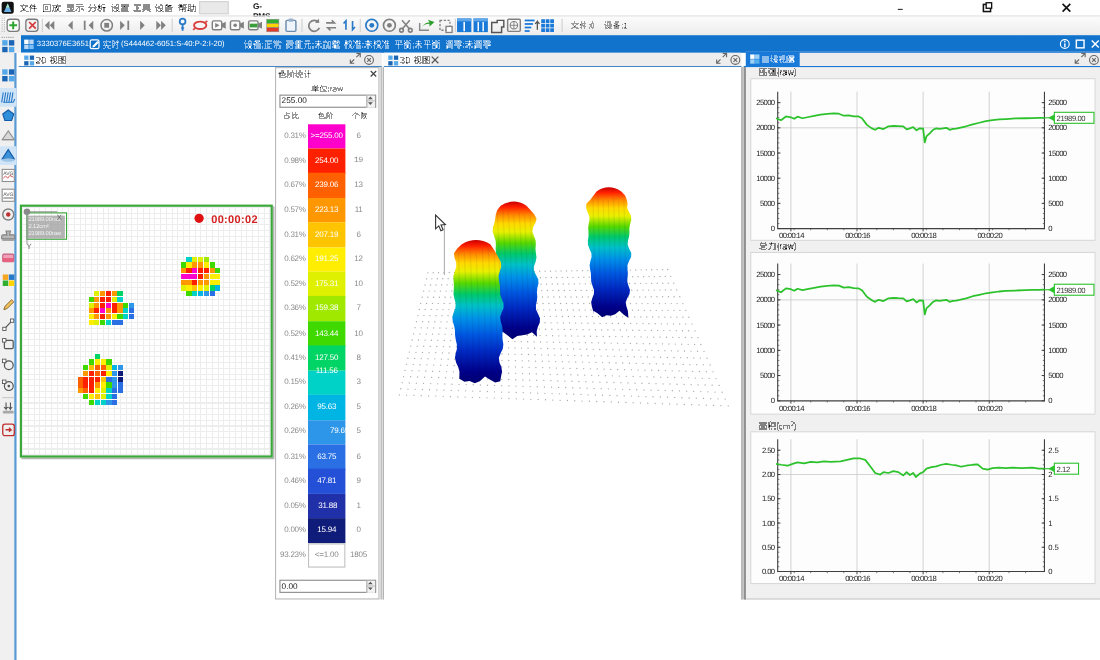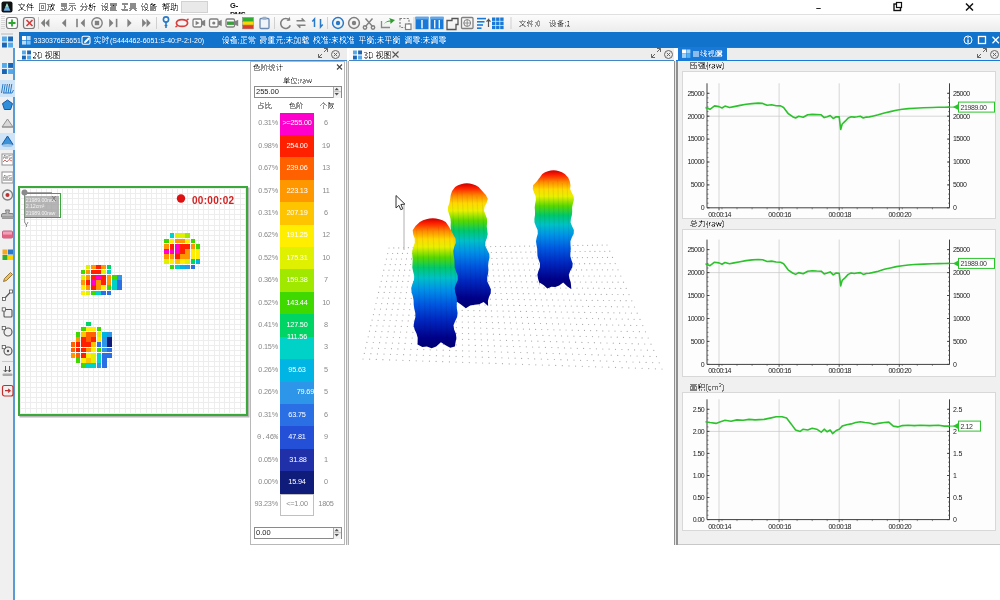--- a/index.html
+++ b/index.html
@@ -224,28 +224,28 @@
 <div style="position:absolute;left:280px;top:336.7px;width:34px;height:22.7px;background:#00D2C8;"></div>
 <div style="position:absolute;left:252px;top:343.4px;width:26px;height:9px;font-size:7.3px;letter-spacing:-0.2px;color:#8a8a8a;text-align:right;">0.15%</div>
 <div style="position:absolute;left:280px;top:333px;width:34px;height:9px;font-size:7.3px;letter-spacing:-0.2px;color:#fff;text-align:center;">111.56</div>
 <div style="position:absolute;left:316px;top:343.4px;width:20px;height:9px;font-size:7.3px;letter-spacing:-0.2px;color:#8a8a8a;text-align:center;">3</div>
 <div style="position:absolute;left:280px;top:359.1px;width:34px;height:22.7px;background:#00B4E4;"></div>
 <div style="position:absolute;left:252px;top:365.8px;width:26px;height:9px;font-size:7.3px;letter-spacing:-0.2px;color:#8a8a8a;text-align:right;">0.26%</div>
 <div style="position:absolute;left:280px;top:365.8px;width:34px;height:9px;font-size:7.3px;letter-spacing:-0.2px;color:#fff;text-align:center;">95.63</div>
 <div style="position:absolute;left:316px;top:365.8px;width:20px;height:9px;font-size:7.3px;letter-spacing:-0.2px;color:#8a8a8a;text-align:center;">5</div>
 <div style="position:absolute;left:280px;top:381.5px;width:34px;height:22.7px;background:#2E96E8;"></div>
 <div style="position:absolute;left:252px;top:388.2px;width:26px;height:9px;font-size:7.3px;letter-spacing:-0.2px;color:#8a8a8a;text-align:right;">0.26%</div>
-<div style="position:absolute;left:280px;top:388.2px;width:34px;height:9px;font-size:7.3px;letter-spacing:-0.2px;color:#fff;text-align:right;">79.69</div>
+<div style="position:absolute;left:280px;top:388.2px;width:34px;height:9px;font-size:7.3px;letter-spacing:-0.2px;color:#fff;text-align:left;padding-left:20px;">79.69</div>
 <div style="position:absolute;left:316px;top:388.2px;width:20px;height:9px;font-size:7.3px;letter-spacing:-0.2px;color:#8a8a8a;text-align:center;">5</div>
 <div style="position:absolute;left:280px;top:404.0px;width:34px;height:22.7px;background:#2A70E4;"></div>
 <div style="position:absolute;left:252px;top:410.7px;width:26px;height:9px;font-size:7.3px;letter-spacing:-0.2px;color:#8a8a8a;text-align:right;">0.31%</div>
 <div style="position:absolute;left:280px;top:410.7px;width:34px;height:9px;font-size:7.3px;letter-spacing:-0.2px;color:#fff;text-align:center;">63.75</div>
 <div style="position:absolute;left:316px;top:410.7px;width:20px;height:9px;font-size:7.3px;letter-spacing:-0.2px;color:#8a8a8a;text-align:center;">6</div>
 <div style="position:absolute;left:280px;top:426.4px;width:34px;height:22.7px;background:#2450D8;"></div>
-<div style="position:absolute;left:252px;top:433.1px;width:26px;height:9px;font-size:7.3px;letter-spacing:-0.2px;color:#8a8a8a;text-align:right;font-family:Liberation Mono, monospace;">0.46%</div>
+<div style="position:absolute;left:252px;top:433.1px;width:26px;height:9px;font-size:7.3px;letter-spacing:-0.2px;color:#8a8a8a;text-align:right;">0.46%</div>
 <div style="position:absolute;left:280px;top:433.1px;width:34px;height:9px;font-size:7.3px;letter-spacing:-0.2px;color:#fff;text-align:center;">47.81</div>
 <div style="position:absolute;left:316px;top:433.1px;width:20px;height:9px;font-size:7.3px;letter-spacing:-0.2px;color:#8a8a8a;text-align:center;">9</div>
 <div style="position:absolute;left:280px;top:448.8px;width:34px;height:22.7px;background:#2030A8;"></div>
 <div style="position:absolute;left:252px;top:455.5px;width:26px;height:9px;font-size:7.3px;letter-spacing:-0.2px;color:#8a8a8a;text-align:right;">0.05%</div>
 <div style="position:absolute;left:280px;top:455.5px;width:36px;height:9px;font-size:7.3px;letter-spacing:-0.2px;color:#fff;text-align:center;">31.88</div>
 <div style="position:absolute;left:316px;top:455.5px;width:20px;height:9px;font-size:7.3px;letter-spacing:-0.2px;color:#8a8a8a;text-align:center;">1</div>
 <div style="position:absolute;left:280px;top:471.2px;width:34px;height:22.7px;background:#101C7A;"></div>
 <div style="position:absolute;left:252px;top:477.9px;width:26px;height:9px;font-size:7.3px;letter-spacing:-0.2px;color:#8a8a8a;text-align:right;">0.00%</div>
 <div style="position:absolute;left:280px;top:477.9px;width:34px;height:9px;font-size:7.3px;letter-spacing:-0.2px;color:#fff;text-align:center;">15.94</div>
 <div style="position:absolute;left:316px;top:477.9px;width:20px;height:9px;font-size:7.3px;letter-spacing:-0.2px;color:#8a8a8a;text-align:center;">0</div>

